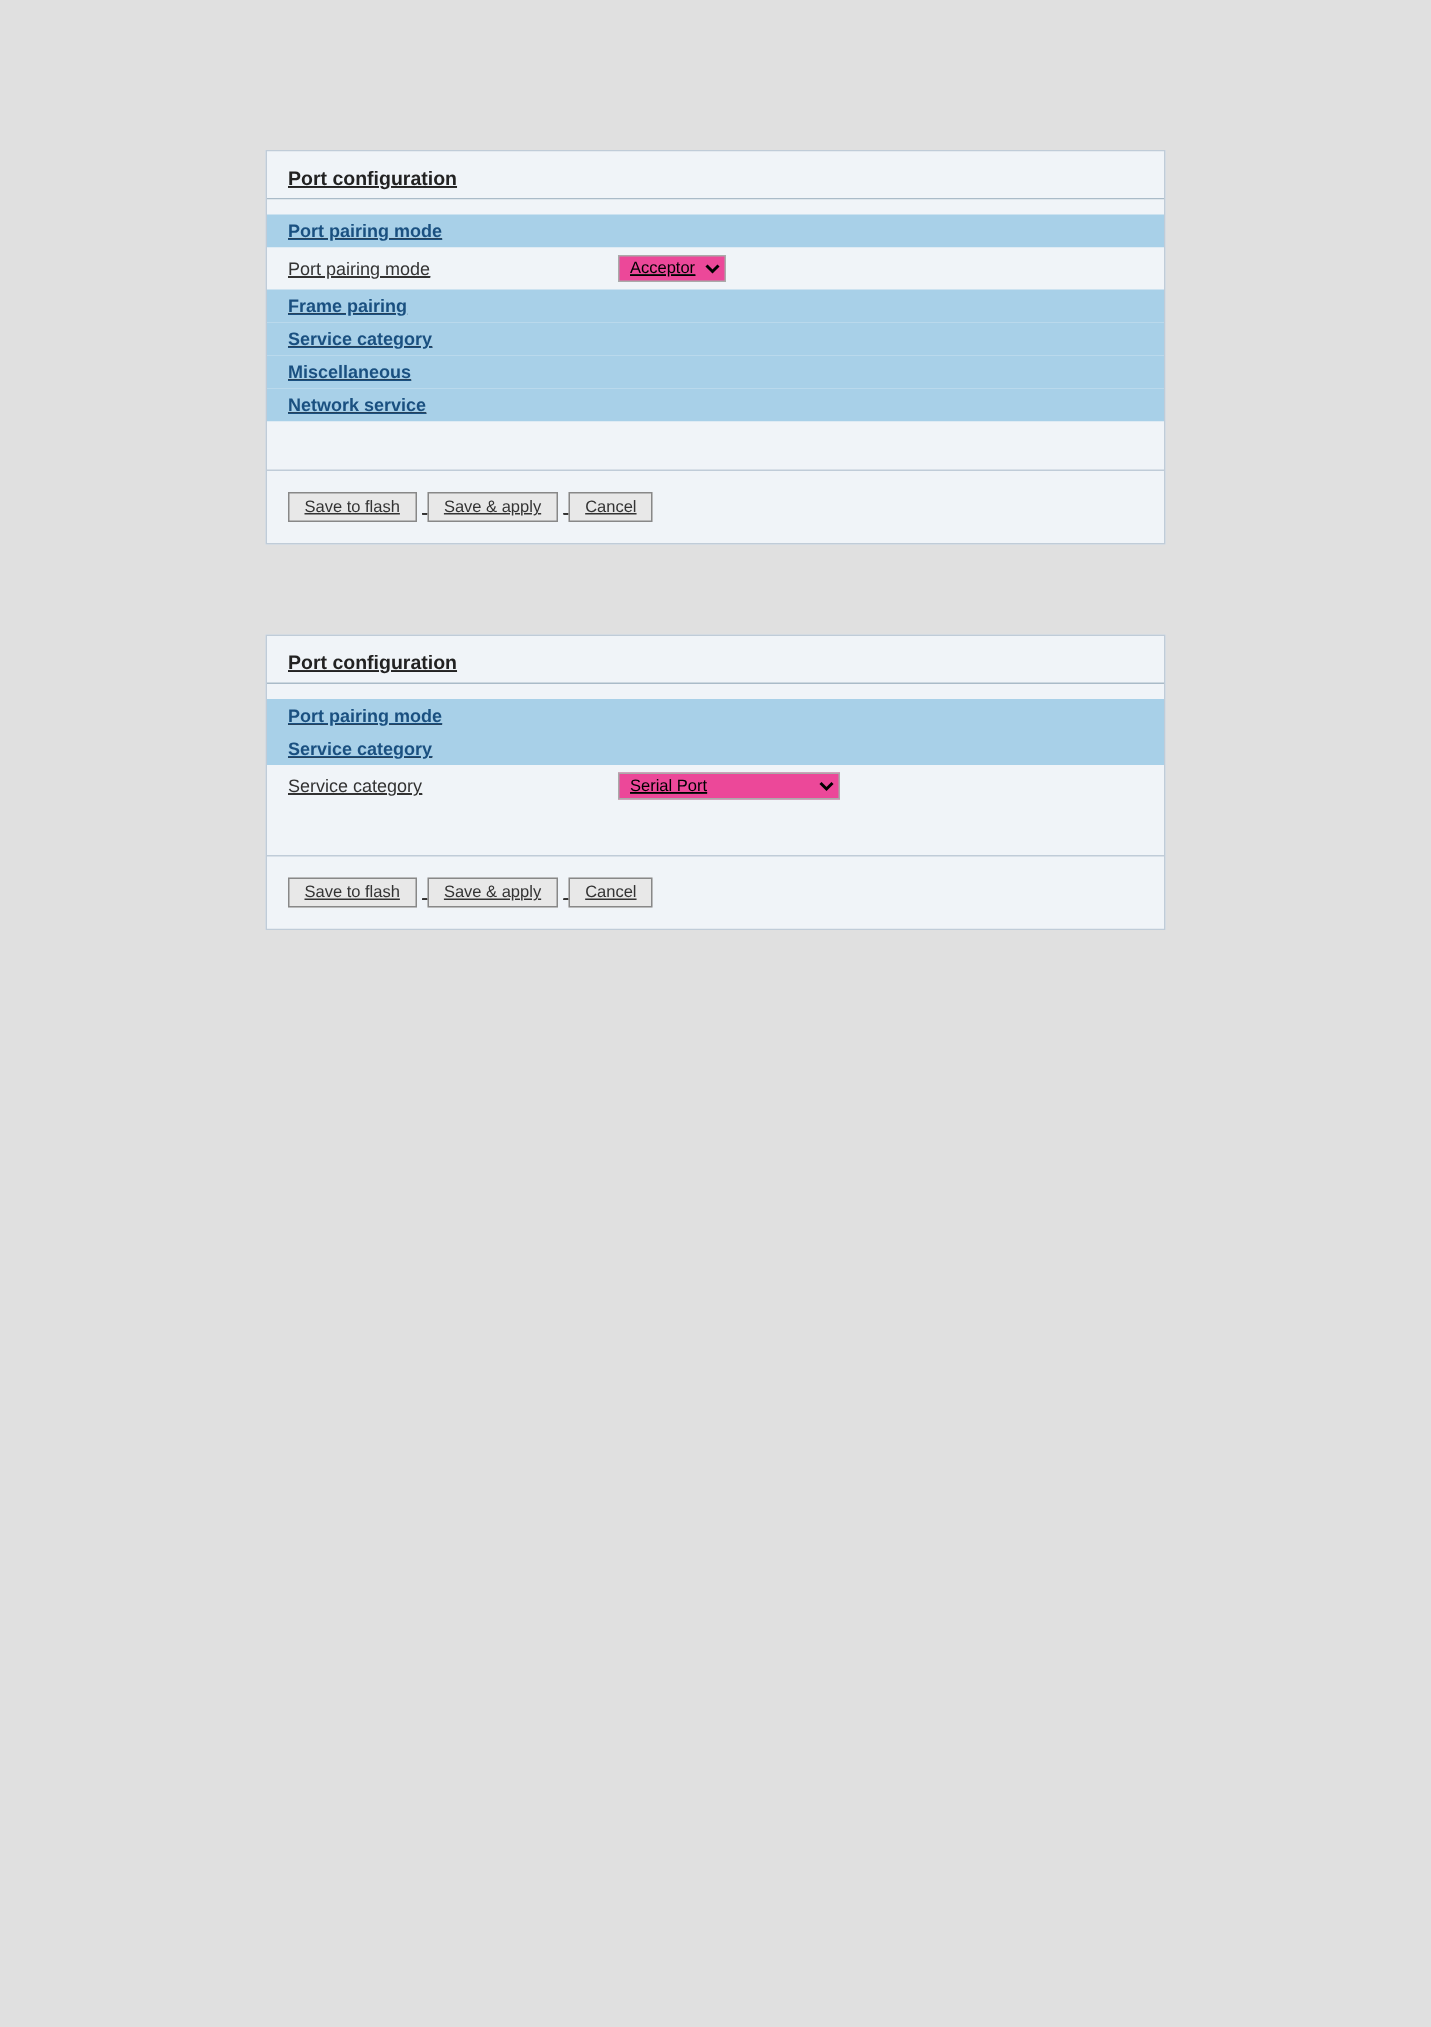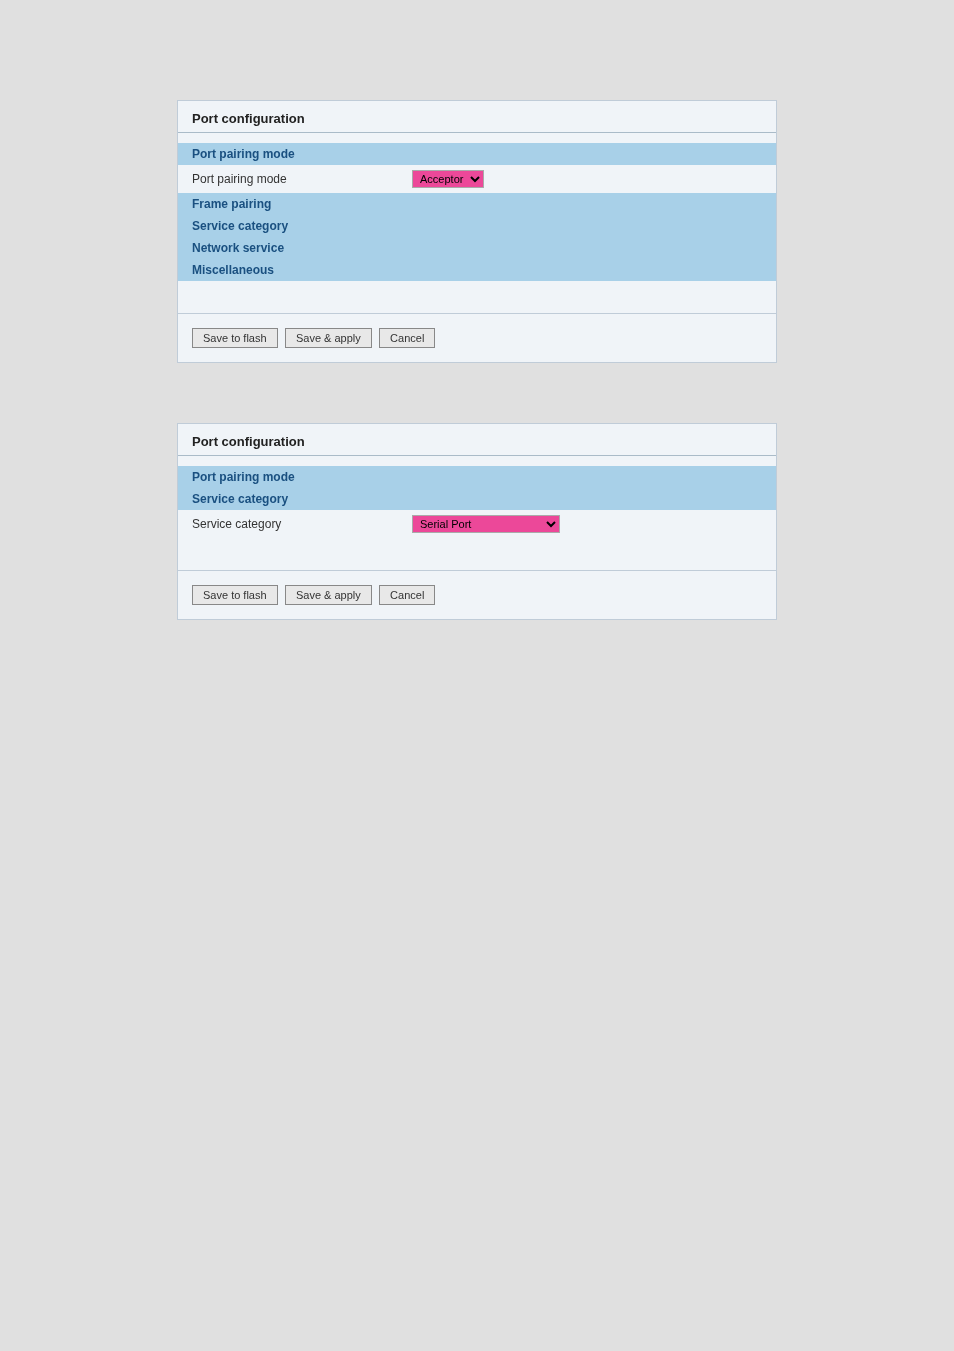--- a/index.html
+++ b/index.html
@@ -1,18 +1,19 @@
 <!DOCTYPE html>
 <html><head>
   <meta charset="utf-8">
   <style>
     * {
       margin: 0;
       padding: 0;
       box-sizing: border-box;
+      text-decoration: underline;
     }
     body {
       background-color: #e8e8e8;
       font-family: Arial, sans-serif;
       font-size: 12px;
       color: #333;
       width: 954px;
       min-height: 1351px;
     }
     .page-wrapper {
@@ -105,23 +106,23 @@
         <select class="form-select">
           <option>Acceptor</option>
           <option>Initiator</option>
         </select>
       </div>
 
       <div class="section-header">Frame pairing</div>
 
       <div class="section-header">Service category</div>
 
+      <div class="section-header">Miscellaneous</div>
+
       <div class="section-header">Network service</div>
-
-      <div class="section-header">Miscellaneous</div>
 
       <div class="spacer" style="height:16px;"></div>
     </div>
     <div class="panel-footer">
       <button class="btn">Save to flash</button>
       <button class="btn">Save &amp; apply</button>
       <button class="btn">Cancel</button>
     </div>
   </div>
 

